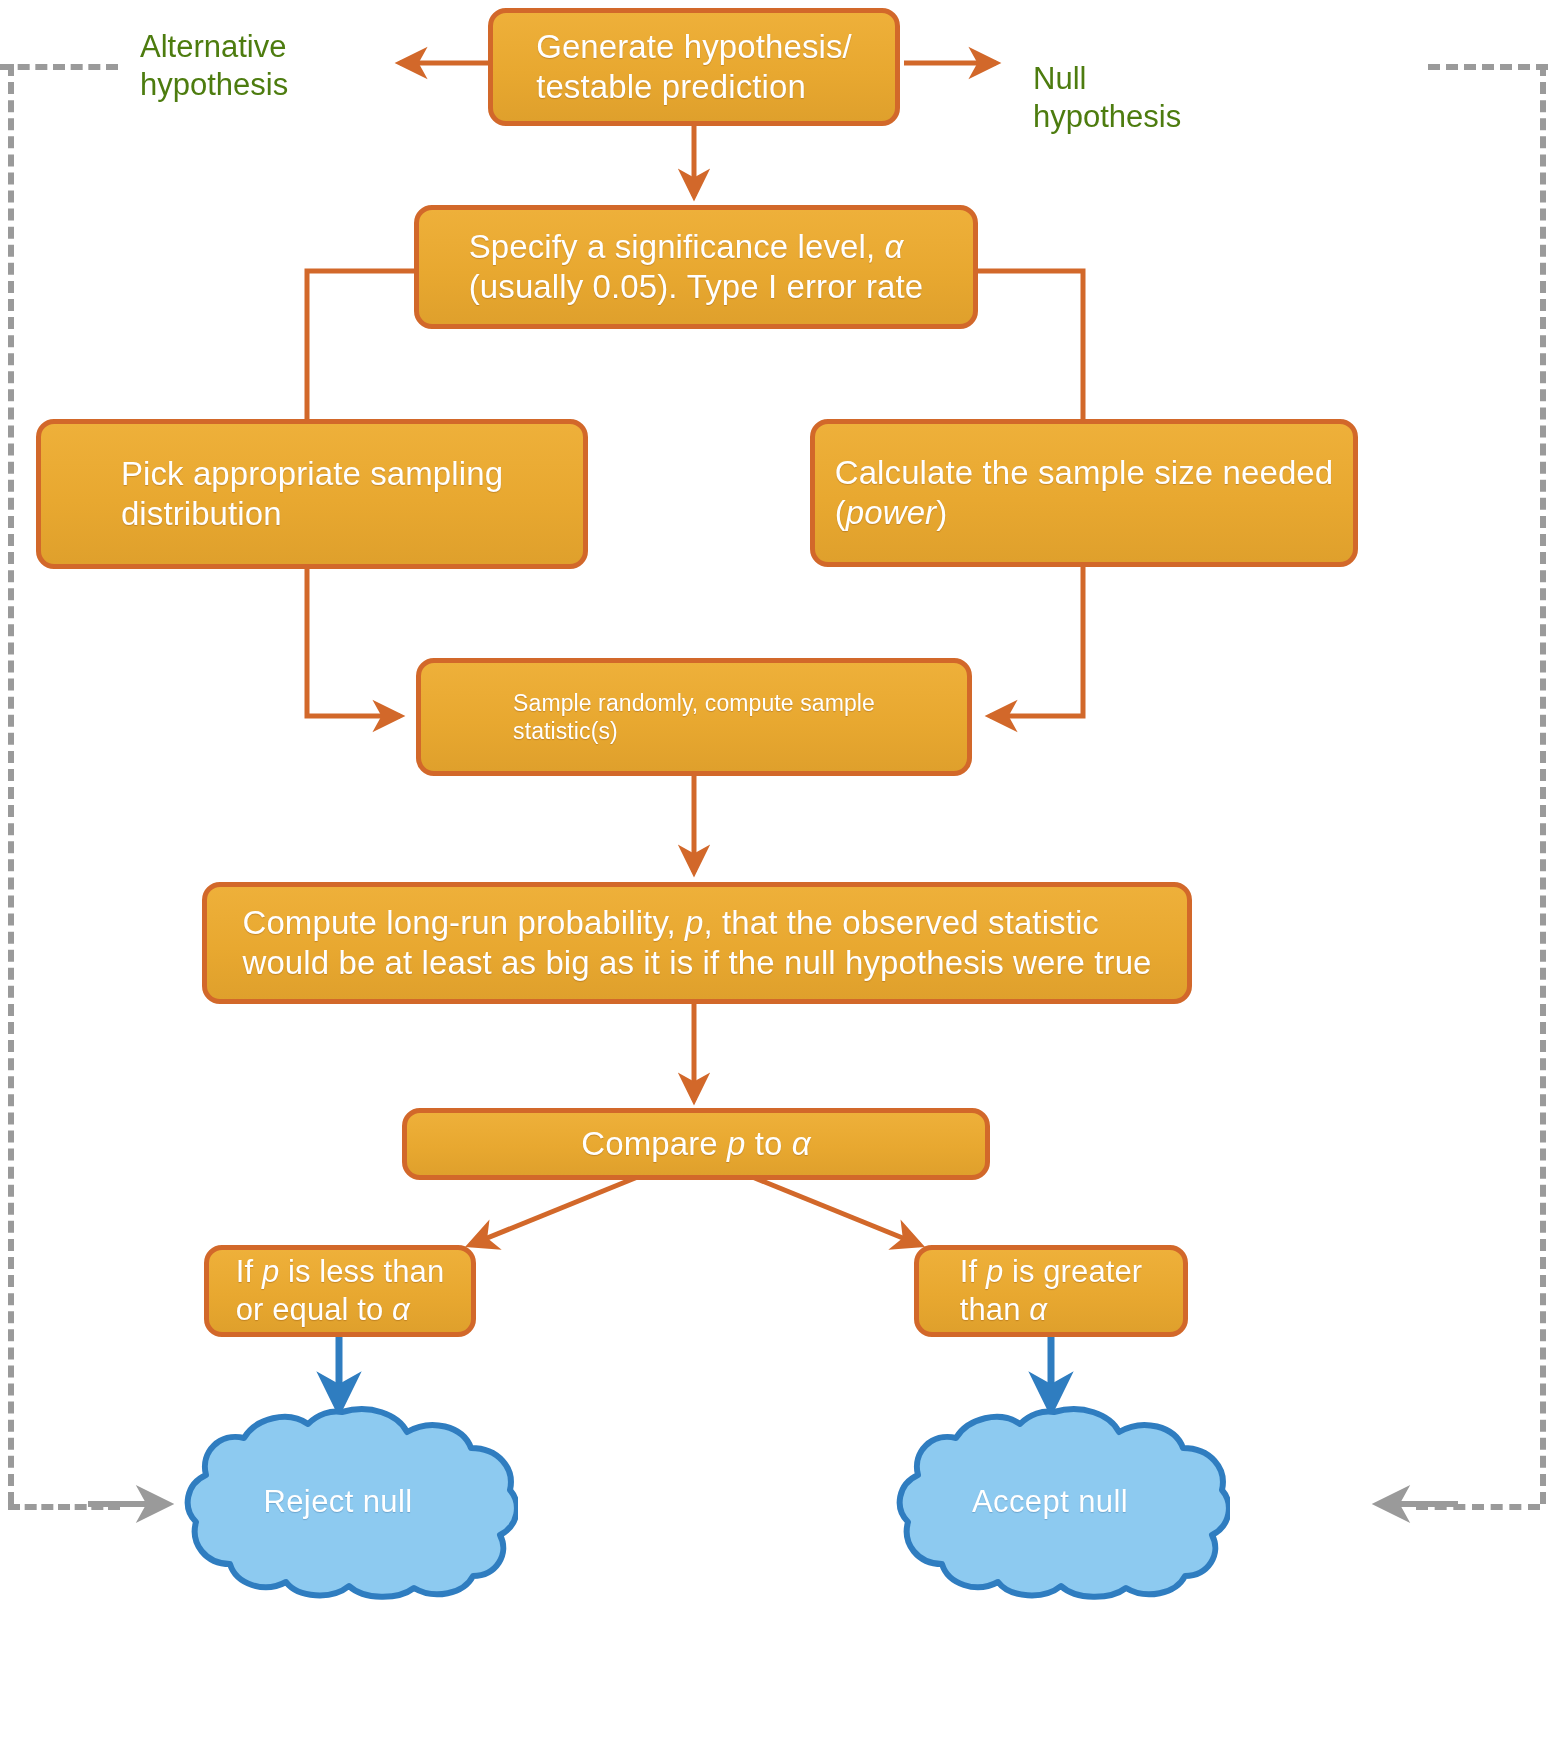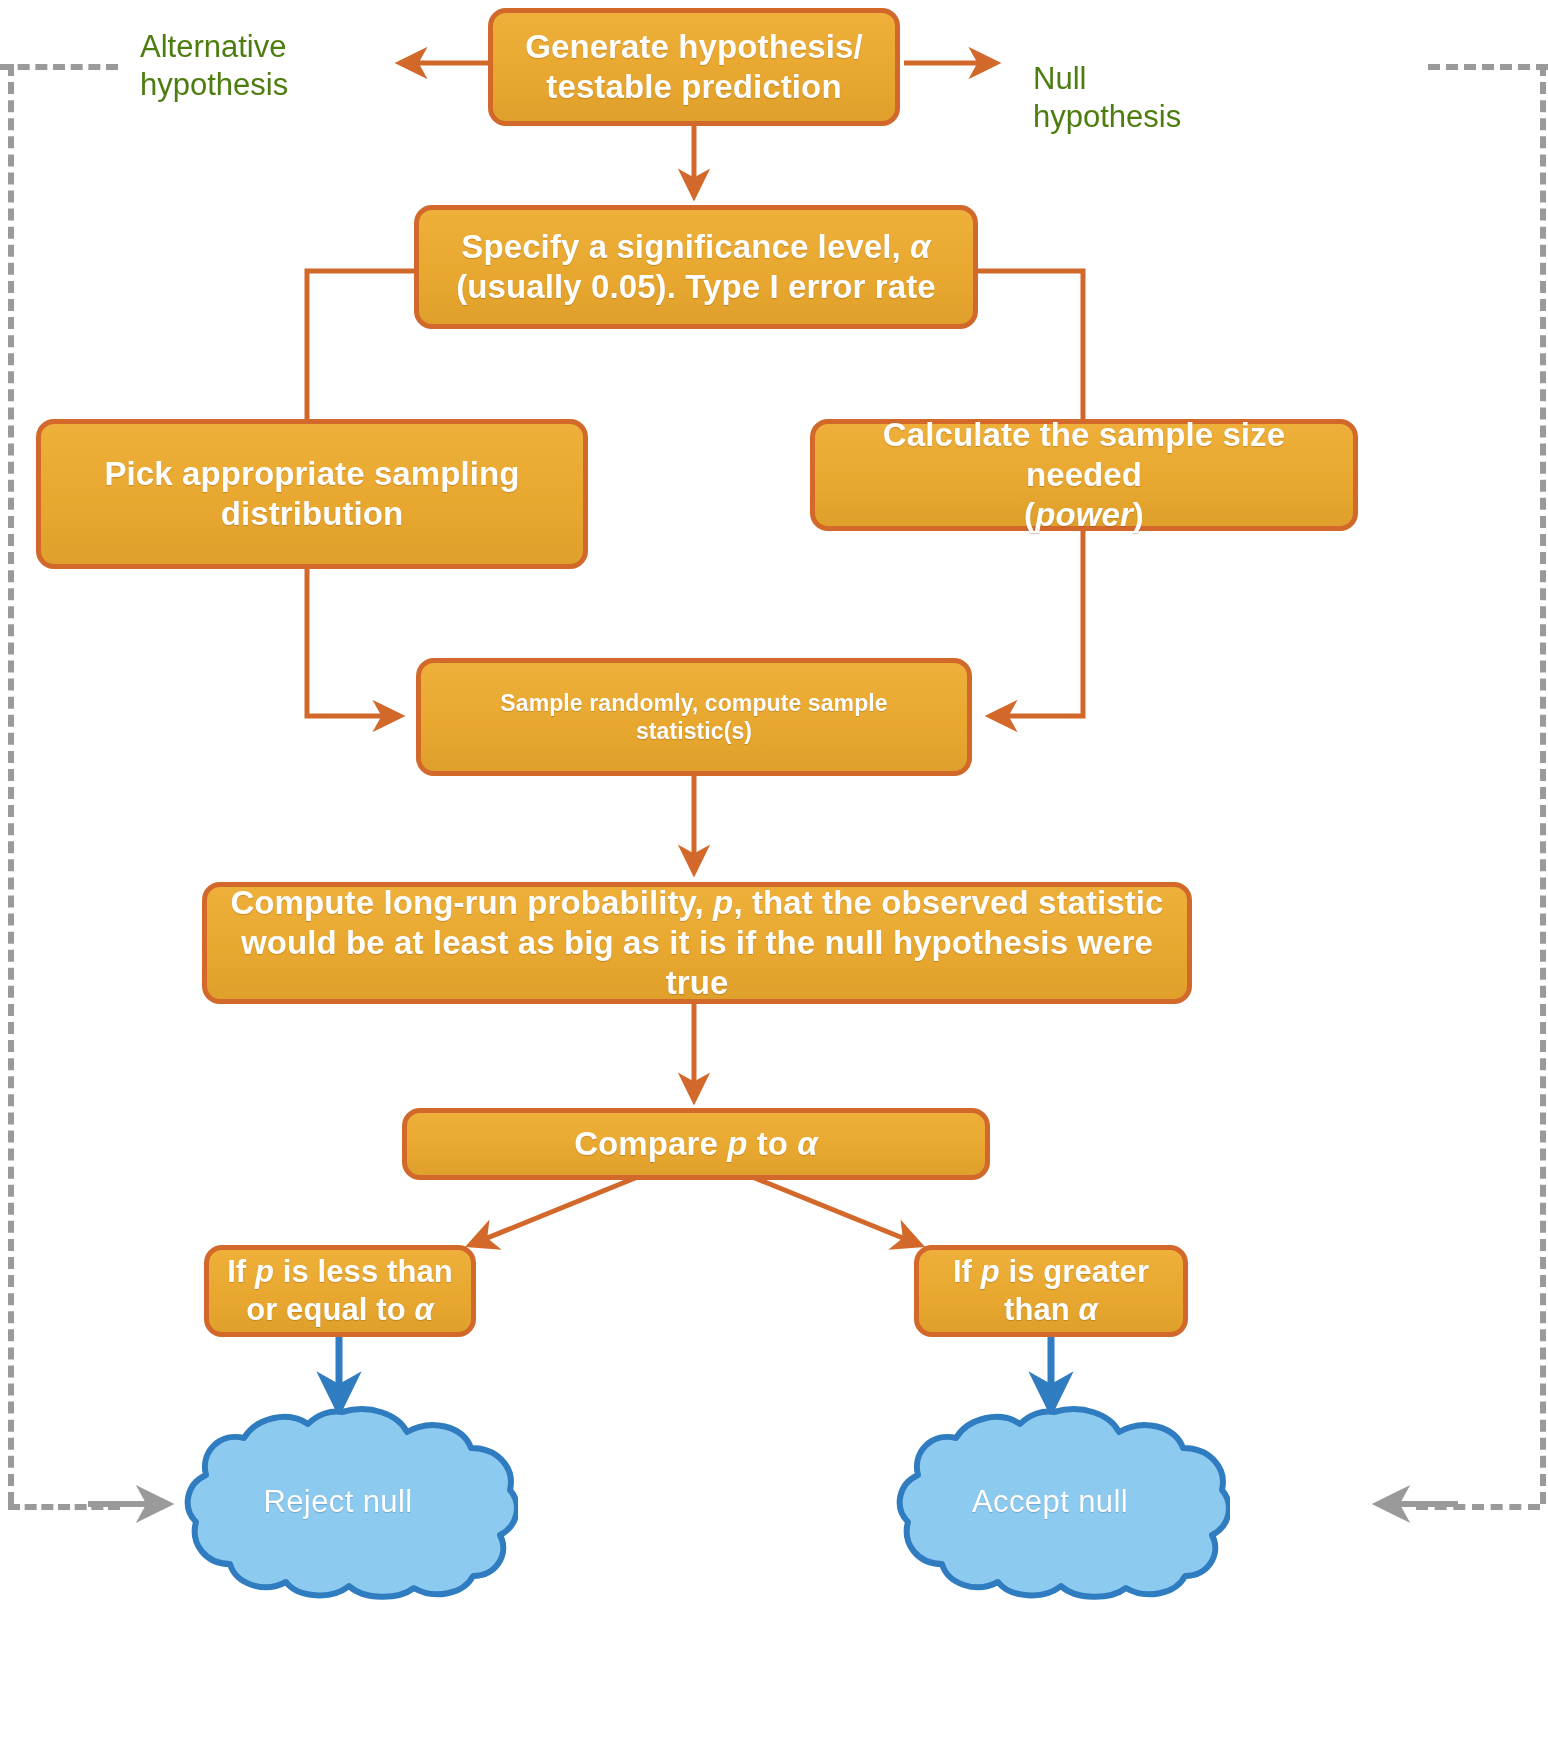--- a/index.html
+++ b/index.html
@@ -31,25 +31,24 @@
     border-left: 6px dashed #9a9a9a;
   }
   
   .node {
     position: absolute;
     box-sizing: border-box;
     background: linear-gradient(180deg, #eeb03a 0%, #e8a830 55%, #dfa02c 100%);
     border: 5px solid #d2682a;
     border-radius: 18px;
     color: #ffffff;
-    font-weight: bold;
+    font-weight: normal;
     display: flex;
     align-items: center;
     justify-content: center;
-    text-align: center;
     line-height: 1.22;
     text-shadow: 0 1px 1px rgba(120,60,10,0.30);
     letter-spacing: 0.1px;
     z-index: 5;
   }
   .node .txt { padding: 0 10px; display: block; }
   .node i { font-style: italic; }
 
   
   .cloud {
@@ -161,21 +160,21 @@
     </span>
   </div>
 
   <div class="node" style="left:36px; top:419px; width:552px; height:150px; font-size:33px;">
     <span class="txt">
       <span>Pick appropriate  sampling</span><br>
       <span>distribution</span>
     </span>
   </div>
 
-  <div class="node" style="left:810px; top:419px; width:548px; height:112px; font-size:33px;">
+  <div class="node" style="left:810px; top:419px; width:548px; height:148px; font-size:33px;">
     <span class="txt">
       <span>Calculate the sample size needed</span><br>
       <span>(</span><i>power</i><span>)</span>
     </span>
   </div>
 
   <div class="node" style="left:416px; top:658px; width:556px; height:118px; font-size:23px;">
     <span class="txt">
       <span>Sample randomly, compute sample</span><br>
       <span>statistic(s)</span>

